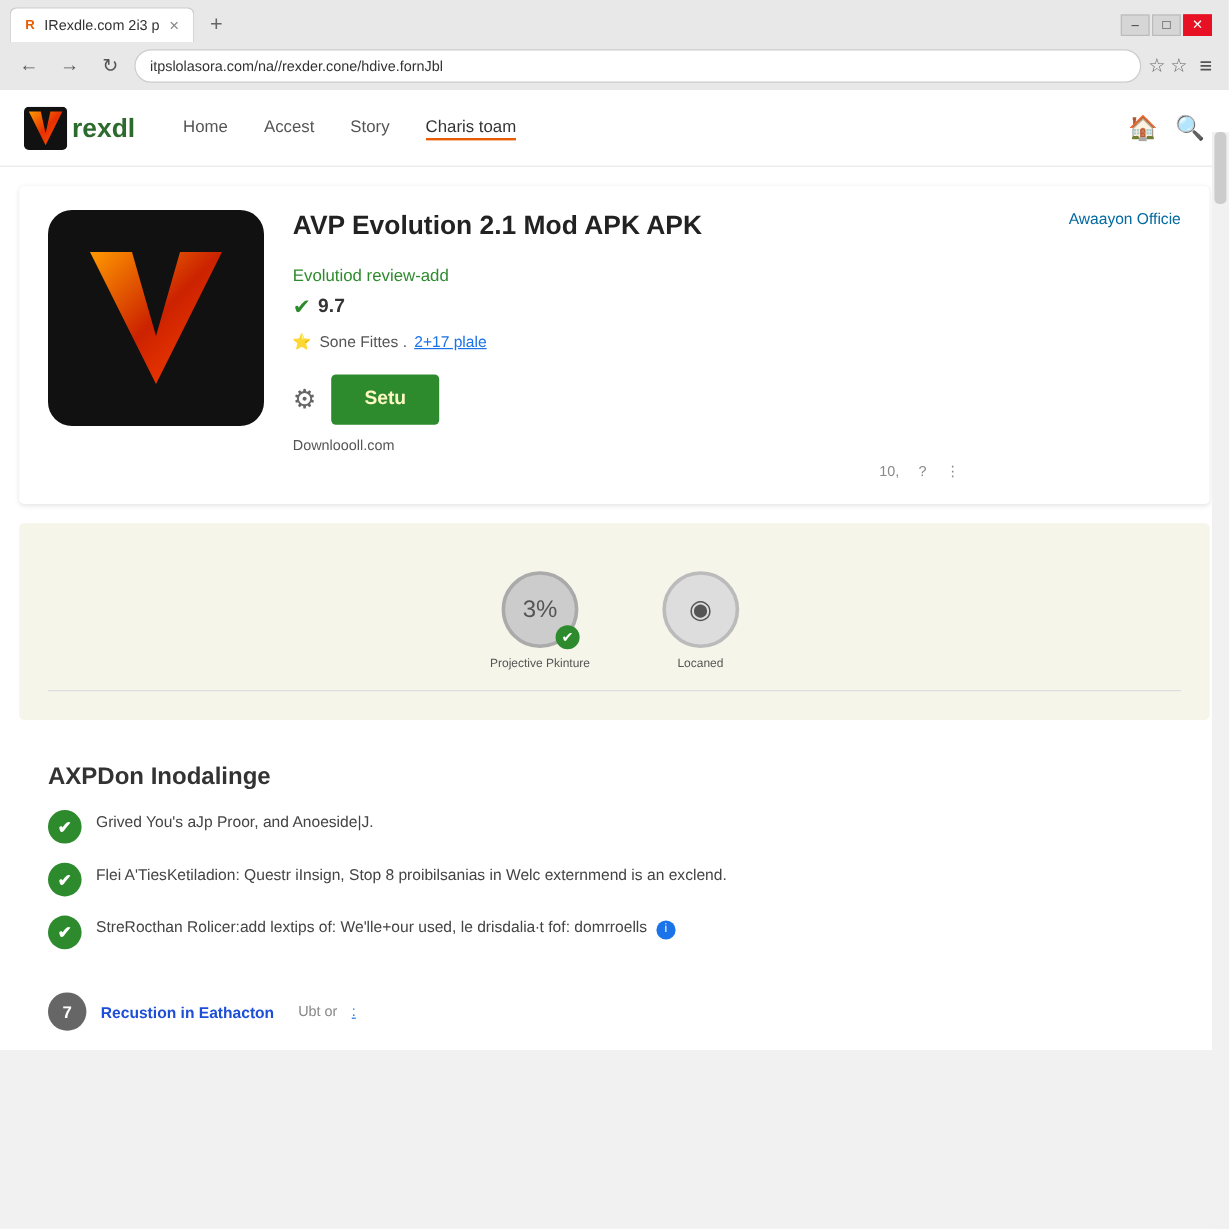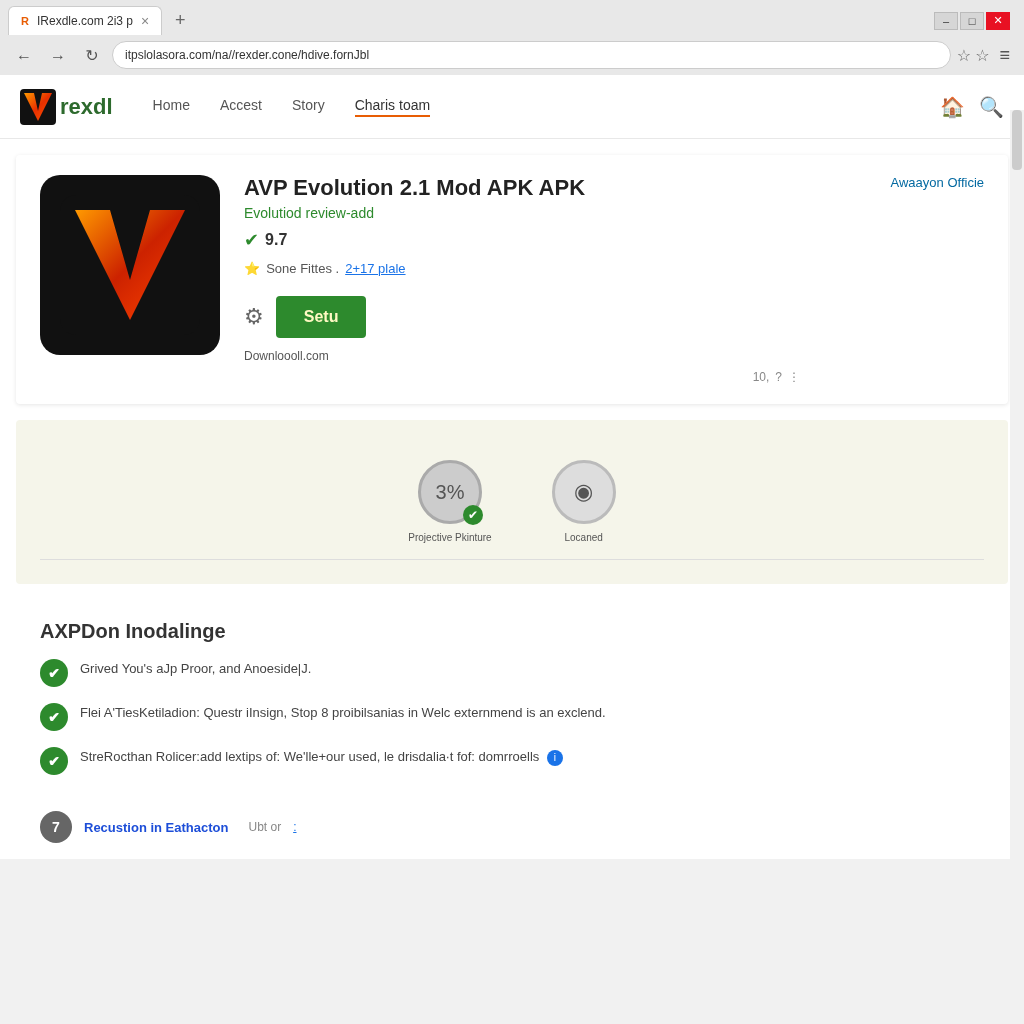--- a/index.html
+++ b/index.html
@@ -30,35 +30,35 @@
     .nav-link.active { color: #333; border-bottom: 2px solid #e85d04; padding-bottom: 2px; }
     .nav-icons { display: flex; gap: 14px; margin-left: auto; }
     .nav-icon-btn { background: transparent; border: none; cursor: pointer; font-size: 20px; color: #555; }
 
     
     .app-card { background: white; margin: 16px; padding: 20px 24px; border-radius: 4px; box-shadow: 0 1px 4px rgba(0,0,0,0.1); }
     .app-card-inner { display: flex; gap: 24px; }
     .app-icon-wrapper { flex-shrink: 0; }
     .app-icon { width: 180px; height: 180px; border-radius: 20px; background: #111; display: flex; align-items: center; justify-content: center; overflow: hidden; }
     .app-info { flex: 1; }
-    .app-title { font-size: 22px; font-weight: bold; color: #222; margin-bottom: 4px; }
+    .app-title { font-size: 22px; font-weight: bold; color: #222; margin-bottom: 20px; }
     .app-subtitle { font-size: 14px; color: #2d8a2d; margin-bottom: 8px; }
     .app-rating { display: flex; align-items: center; gap: 6px; margin-bottom: 10px; }
     .rating-check { color: #2d8a2d; font-size: 18px; }
     .rating-num { font-size: 16px; font-weight: bold; color: #333; }
     .app-meta { display: flex; align-items: center; gap: 6px; font-size: 13px; color: #555; margin-bottom: 12px; }
     .meta-star { color: #f90; }
     .meta-link { color: #1a73e8; text-decoration: underline; cursor: pointer; }
     .app-card-right { display: flex; flex-direction: column; align-items: flex-end; gap: 10px; min-width: 160px; }
     .official-link { color: #0369a1; font-size: 13px; cursor: pointer; }
     .card-actions { display: flex; align-items: center; gap: 12px; margin-top: 20px; }
     .gear-btn { background: transparent; border: none; cursor: pointer; font-size: 22px; color: #666; }
     .setup-btn { background: #2d8a2d; color: #fef9c3; border: none; border-radius: 4px; padding: 12px 28px; font-size: 16px; cursor: pointer; font-weight: bold; }
     .download-link { color: #555; font-size: 12px; }
-    .card-footer { display: flex; align-items: center; gap: 6px; font-size: 12px; color: #888; margin-top: 6px; justify-content: flex-end; }
+    .card-footer { display: flex; align-items: center; gap: 16px; font-size: 12px; color: #888; margin-top: 6px; justify-content: flex-end; }
 
     
     .feature-section { background: #f5f5ea; padding: 24px; margin: 0 16px; border-radius: 4px; }
     .features-row { display: flex; gap: 60px; justify-content: center; padding: 16px 0; border-bottom: 1px solid #ddd; }
     .feature-item { display: flex; flex-direction: column; align-items: center; gap: 8px; }
     .feature-icon-wrap { width: 64px; height: 64px; border-radius: 50%; background: #ccc; display: flex; align-items: center; justify-content: center; font-size: 20px; color: #555; position: relative; border: 3px solid #aaa; }
     .feature-check { position: absolute; bottom: -4px; right: -4px; background: #2d8a2d; border-radius: 50%; width: 20px; height: 20px; display: flex; align-items: center; justify-content: center; color: white; font-size: 12px; }
     .feature-label { font-size: 10px; color: #555; text-align: center; }
 
     

